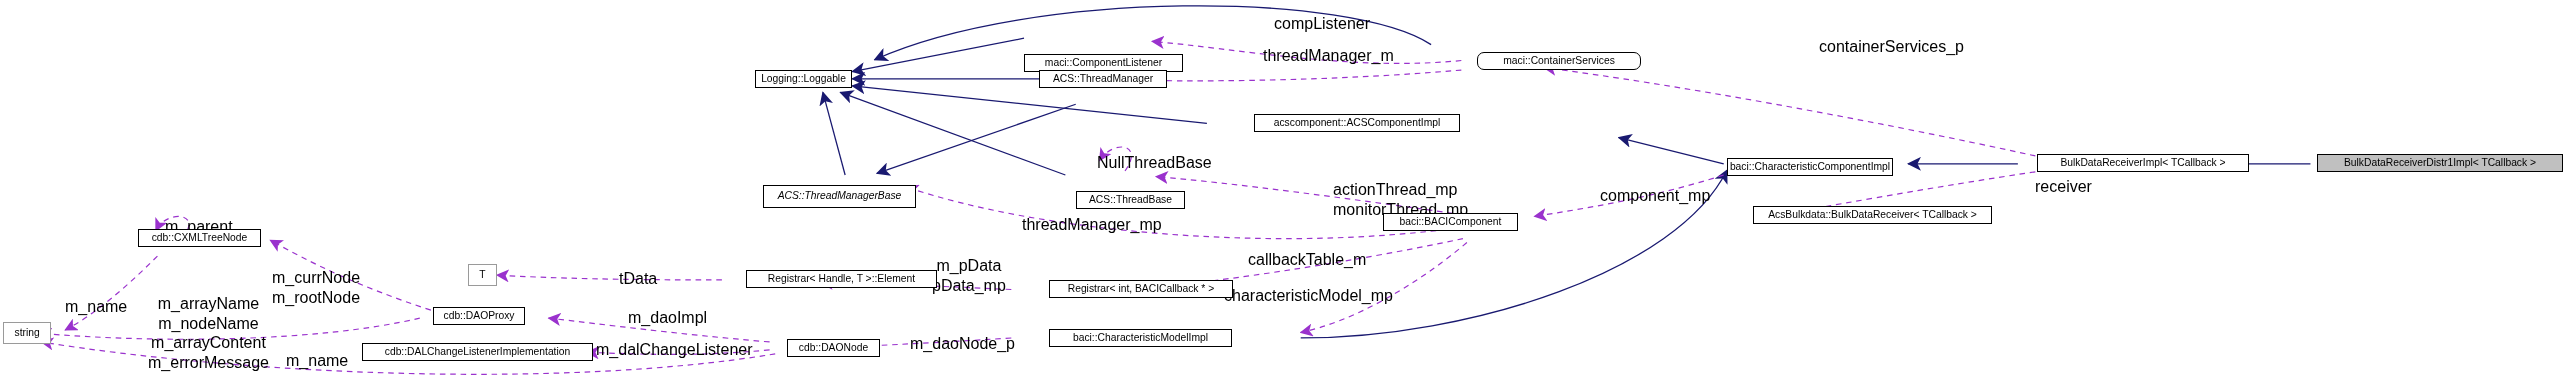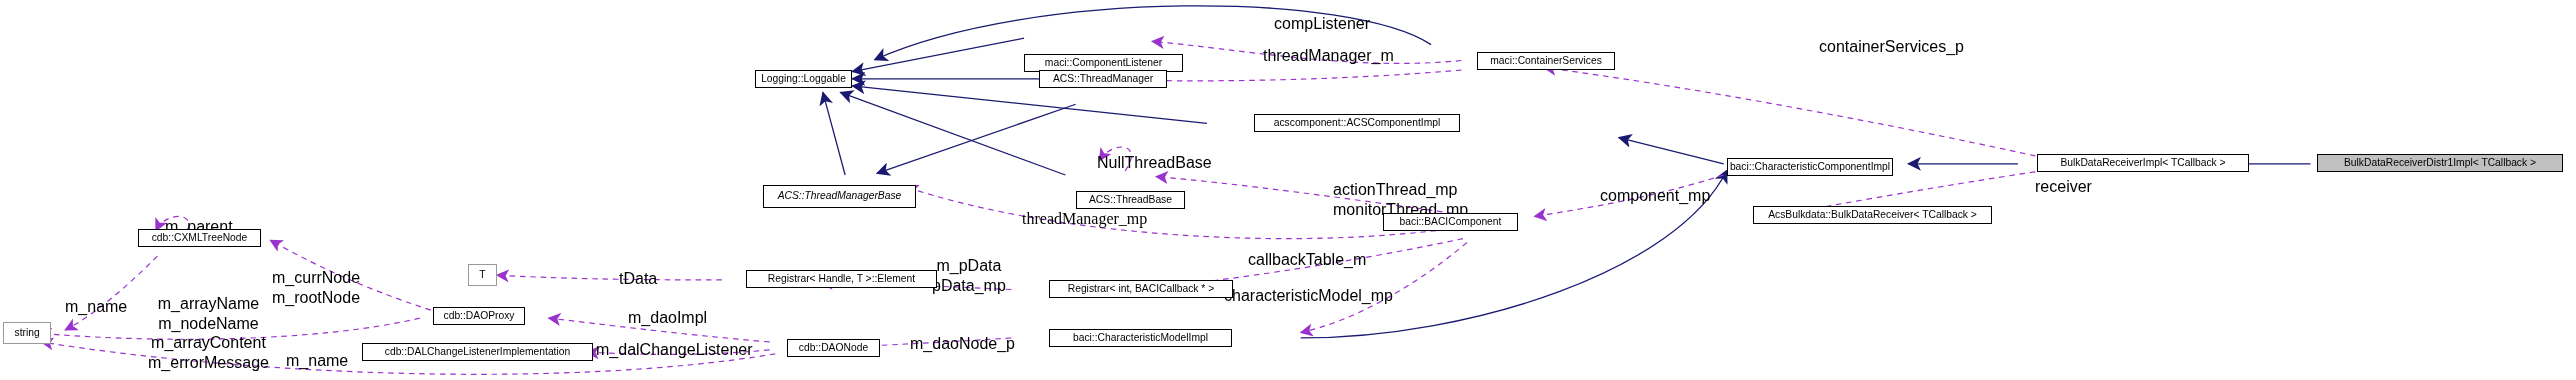--- a/index.html
+++ b/index.html
@@ -134,21 +134,21 @@
       <path d="M 1272 425 C 1160 432 1080 436 1008 438"></path>
     </g>
   </svg>
 
   <div class="node" style="left:1024px;top:38px;width:159px;height:18.3px;margin-top:16px;">maci::ComponentListener</div>
 
   <div class="node" style="left:755px;top:70px;width:97px;height:18.3px;">Logging::Loggable</div>
 
   <div class="node" style="left:1039px;top:70px;width:128px;height:18.3px;">ACS::ThreadManager</div>
 
-  <div class="node" style="left:1477px;top:52px;width:138px;height:18.3px;">maci::ContainerServices</div>
+  <div class="node" style="left:1477px;top:52px;width:164px;height:18.3px;border-radius:7px;">maci::ContainerServices</div>
 
   <div class="node" style="left:1254px;top:114px;width:206px;height:18.3px;">acscomponent::ACSComponentImpl</div>
 
   <div class="node" style="left:763px;top:185px;width:153px;height:23px;font-style:italic;">ACS::ThreadManagerBase</div>
 
   <div class="node" style="left:1076px;top:191px;width:109px;height:18.3px;">ACS::ThreadBase</div>
 
   <div class="node" style="left:1727px;top:158px;width:166px;height:18.3px;">baci::CharacteristicComponentImpl</div>
 
   <div class="node" style="left:2037px;top:154px;width:212px;height:18.3px;">BulkDataReceiverImpl&lt; TCallback &gt;</div>
@@ -185,21 +185,21 @@
 
   <div class="edge-label" style="left:1097px;top:153px;">NullThreadBase</div>
 
   <div class="edge-label" style="left:1333px;top:180px;">actionThread_mp
 monitorThread_mp</div>
 
   <div class="edge-label" style="left:1600px;top:186px;">component_mp</div>
 
   <div class="edge-label" style="left:1993px;top:177px;margin-left:42px;">receiver</div>
 
-  <div class="edge-label" style="left:1022px;top:209px;font-family:Liberation Serif, serif;">threadManager_mp</div>
+  <div class="edge-label" style="left:1022px;top:215px;">threadManager_mp</div>
 
   <div class="edge-label" style="left:165px;top:217px;">m_parent</div>
 
   <div class="edge-label" style="left:272px;top:235px;margin-top:33px;">m_currNode
 m_rootNode</div>
 
   <div class="edge-label" style="left:65px;top:297px;">m_name</div>
 
   <div class="edge-label" style="left:148px;top:294px;text-align:center;">m_arrayName
 m_nodeName

